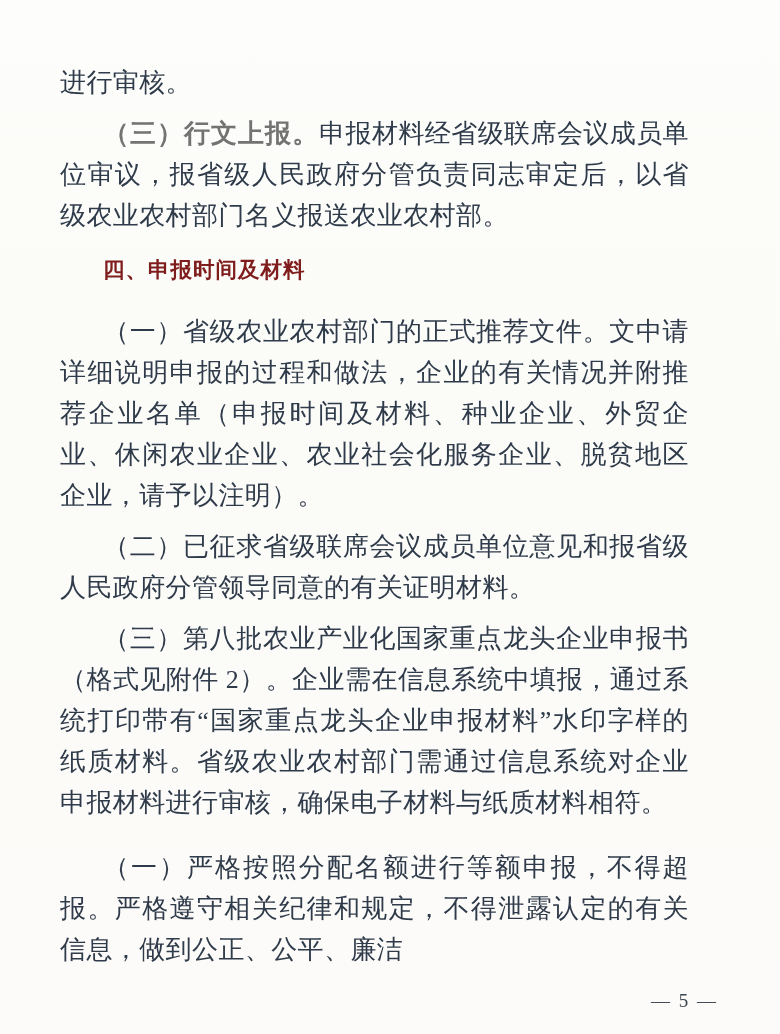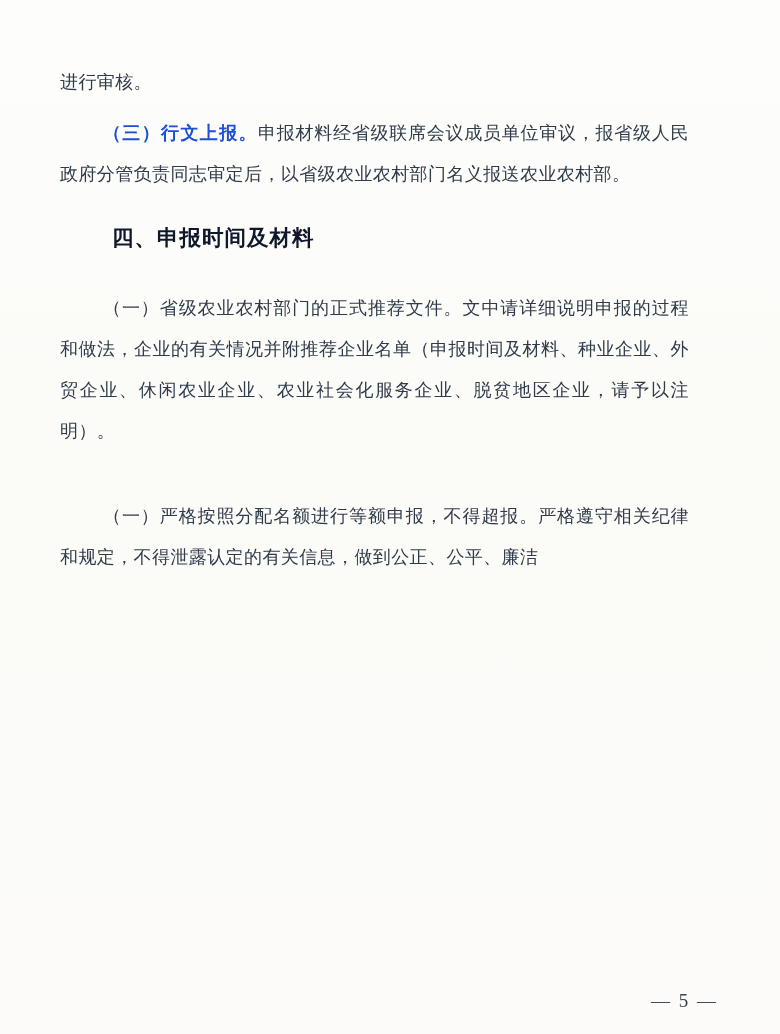--- a/index.html
+++ b/index.html
@@ -24,47 +24,47 @@
     background:
       linear-gradient(180deg, #fdfdfb 0%, #fbfbf8 40%, #fcfbf9 100%);
   }
   .page {
     position: absolute;
     left: 60px;
     top: 62px;
     width: 645px;
   }
   .para {
-    font-size: 18px;
+    font-size: 26px;
     line-height: 41px;
     letter-spacing: 0.4px;
     color: #2f3b4a;
     text-align: justify;
     text-justify: inter-character;
     margin: 0 16px 0 0;
     font-family: "Liberation Serif", "DejaVu Serif", serif;
   }
   .para.indent {
     text-indent: 43px;
   }
   .heading {
     font-size: 21.5px;
     line-height: 41px;
     font-weight: bold;
-    color: #0f172a;
+    color: #7f1d1d;
     text-indent: 43px;
-    margin: 9px;
+    margin: 0;
     font-family: "Liberation Sans", "DejaVu Sans", sans-serif;
     letter-spacing: 1px;
   }
   .bold-lead {
     font-weight: bold;
     font-family: "Liberation Sans", "DejaVu Sans", sans-serif;
     letter-spacing: 1px;
-    color: #1d4ed8;
+    color: #737373;
   }
   .gap-sm { height: 10px; }
   .gap-md { height: 14px; }
   .footer {
     position: absolute;
     right: 62px;
     bottom: 22px;
     font-size: 19px;
     color: #39444f;
     letter-spacing: 2px;
@@ -90,23 +90,25 @@
 
   <div class="gap-sm"></div>
 
 
   <div class="gap-sm"></div>
 
   <p class="para indent">（一）省级农业农村部门的正式推荐文件。文中请详细说明申报的过程和做法，企业的有关情况并附推荐企业名单（申报时间及材料、种业企业、外贸企业、休闲农业企业、农业社会化服务企业、脱贫地区企业，请予以注明）。</p>
 
   <div class="gap-sm"></div>
 
+  <p class="para indent">（二）已征求省级联席会议成员单位意见和报省级人民政府分管领导同意的有关证明材料。</p>
 
   <div class="gap-sm"></div>
 
+  <p class="para indent">（三）第八批农业产业化国家重点龙头企业申报书（格式见附件 2）。企业需在信息系统中填报，通过系统打印带有“国家重点龙头企业申报材料”水印字样的纸质材料。省级农业农村部门需通过信息系统对企业申报材料进行审核，确保电子材料与纸质材料相符。</p>
 
   <div class="gap-md"></div>
 
 
   <div class="gap-sm"></div>
 
   <p class="para indent">（一）严格按照分配名额进行等额申报，不得超报。严格遵守相关纪律和规定，不得泄露认定的有关信息，做到公正、公平、廉洁</p>
 
 </div>
 

